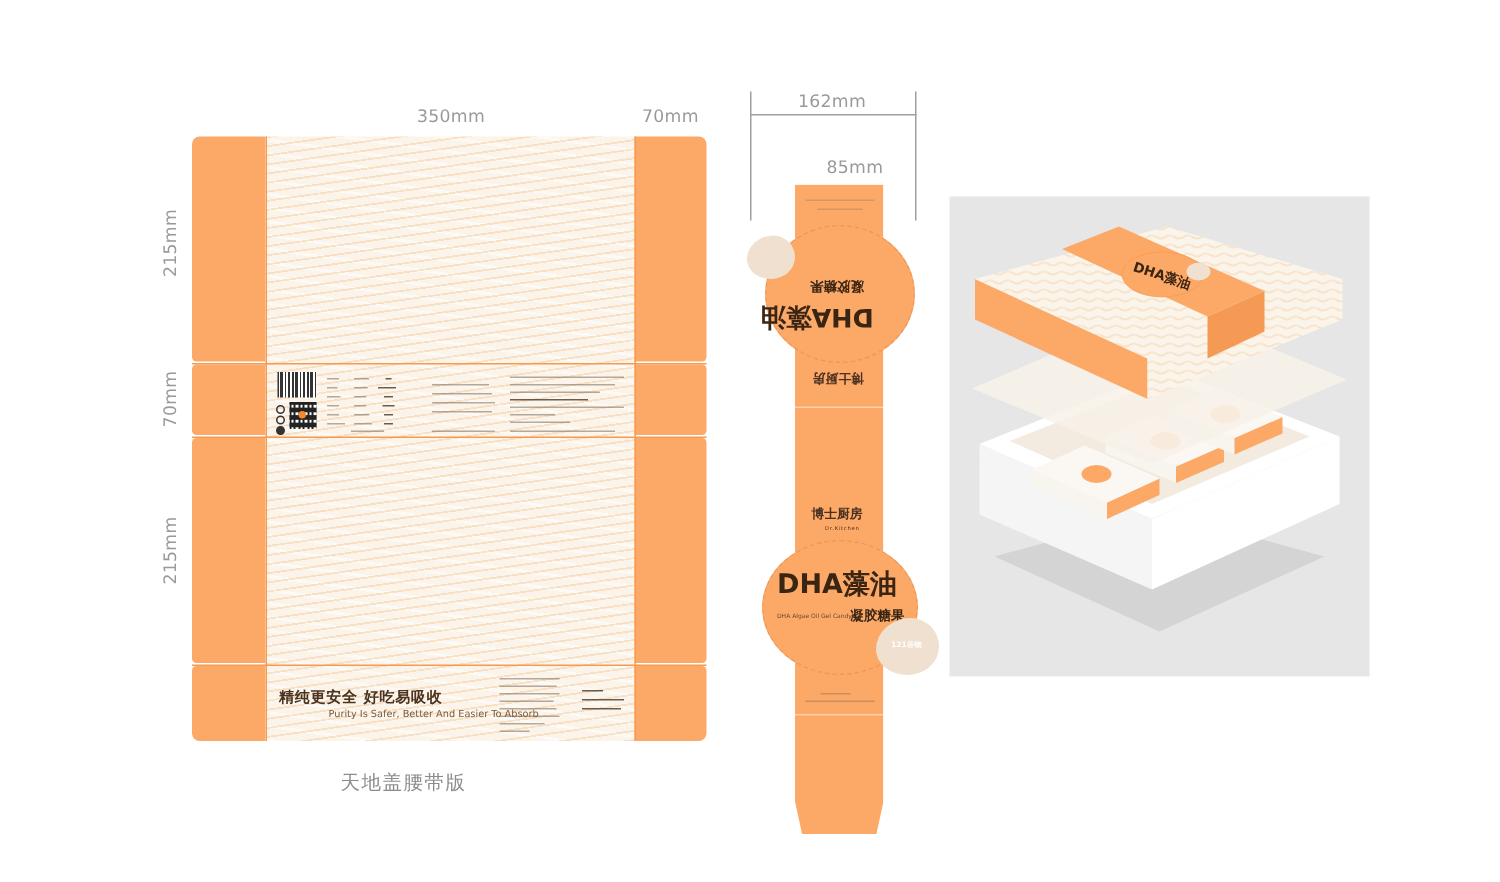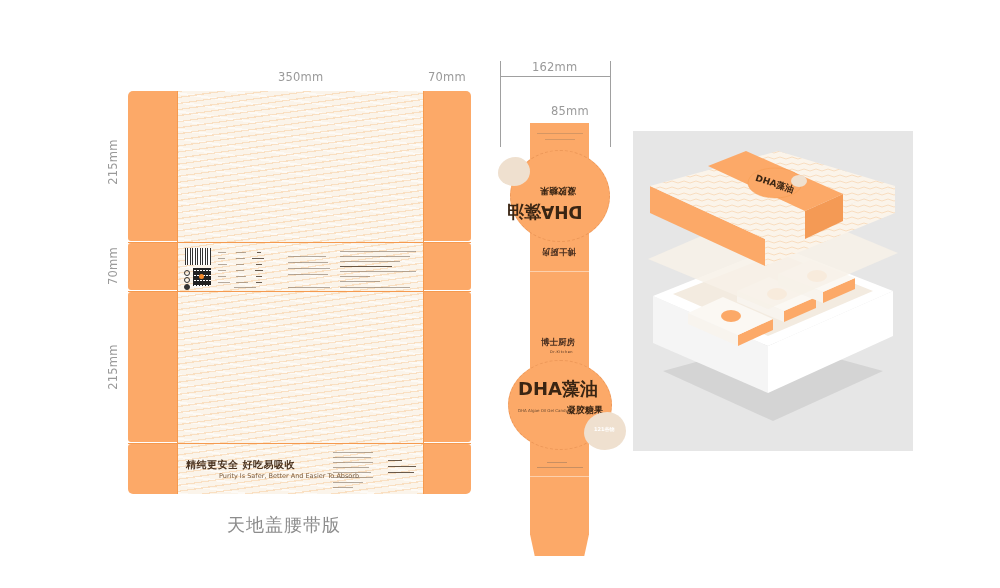--- a/index.html
+++ b/index.html
@@ -35,21 +35,21 @@
   }
   .qr-dot { position: absolute; width: 5px; height: 5px; border-radius: 50%; background: #f58a2c; }
   .tiny-icon { position: absolute; width: 6px; height: 6px; border-radius: 50%; border: 1.3px solid #333; }
 
   .micro { position: absolute; height: 1.4px; background: #7a6a5a; opacity: 0.55; }
   .micro.dark { background: #3a2a1a; opacity: 0.75; }
 
   .slogan-cn { position: absolute; font-size: 10px; font-weight: bold; color: #4a3320; white-space: nowrap; letter-spacing: 0.5px; }
   .slogan-en { position: absolute; font-size: 6.5px; color: #7a5a3a; white-space: nowrap; }
 
-  .caption { position: absolute; font-size: 18px; color: #8c8c8c; letter-spacing: 1px; white-space: nowrap; text-align: right; }
+  .caption { position: absolute; font-size: 13px; color: #8c8c8c; letter-spacing: 1px; white-space: nowrap; text-align: right; }
 
   
   .strip { position: absolute; background: #fca968; }
   .dim-line { position: absolute; background: #a0a0a0; }
   .circle { position: absolute; border-radius: 50%; background: #fca968; border: 1px dashed rgba(210,120,60,0.35); }
   .dha { position: absolute; font-weight: bold; color: #3a2513; white-space: nowrap; }
   .dha-sub { position: absolute; font-size: 4px; color: #6a4a30; white-space: nowrap; }
   .dha-cn2 { position: absolute; font-size: 9px; font-weight: bold; color: #3a2513; white-space: nowrap; }
   .badge { position: absolute; background: #efe0cf; border-radius: 55% 45% 50% 50% / 55% 50% 50% 45%; }
   .badge-text { position: absolute; font-size: 5px; color: #fff; font-weight: bold; white-space: nowrap; }

